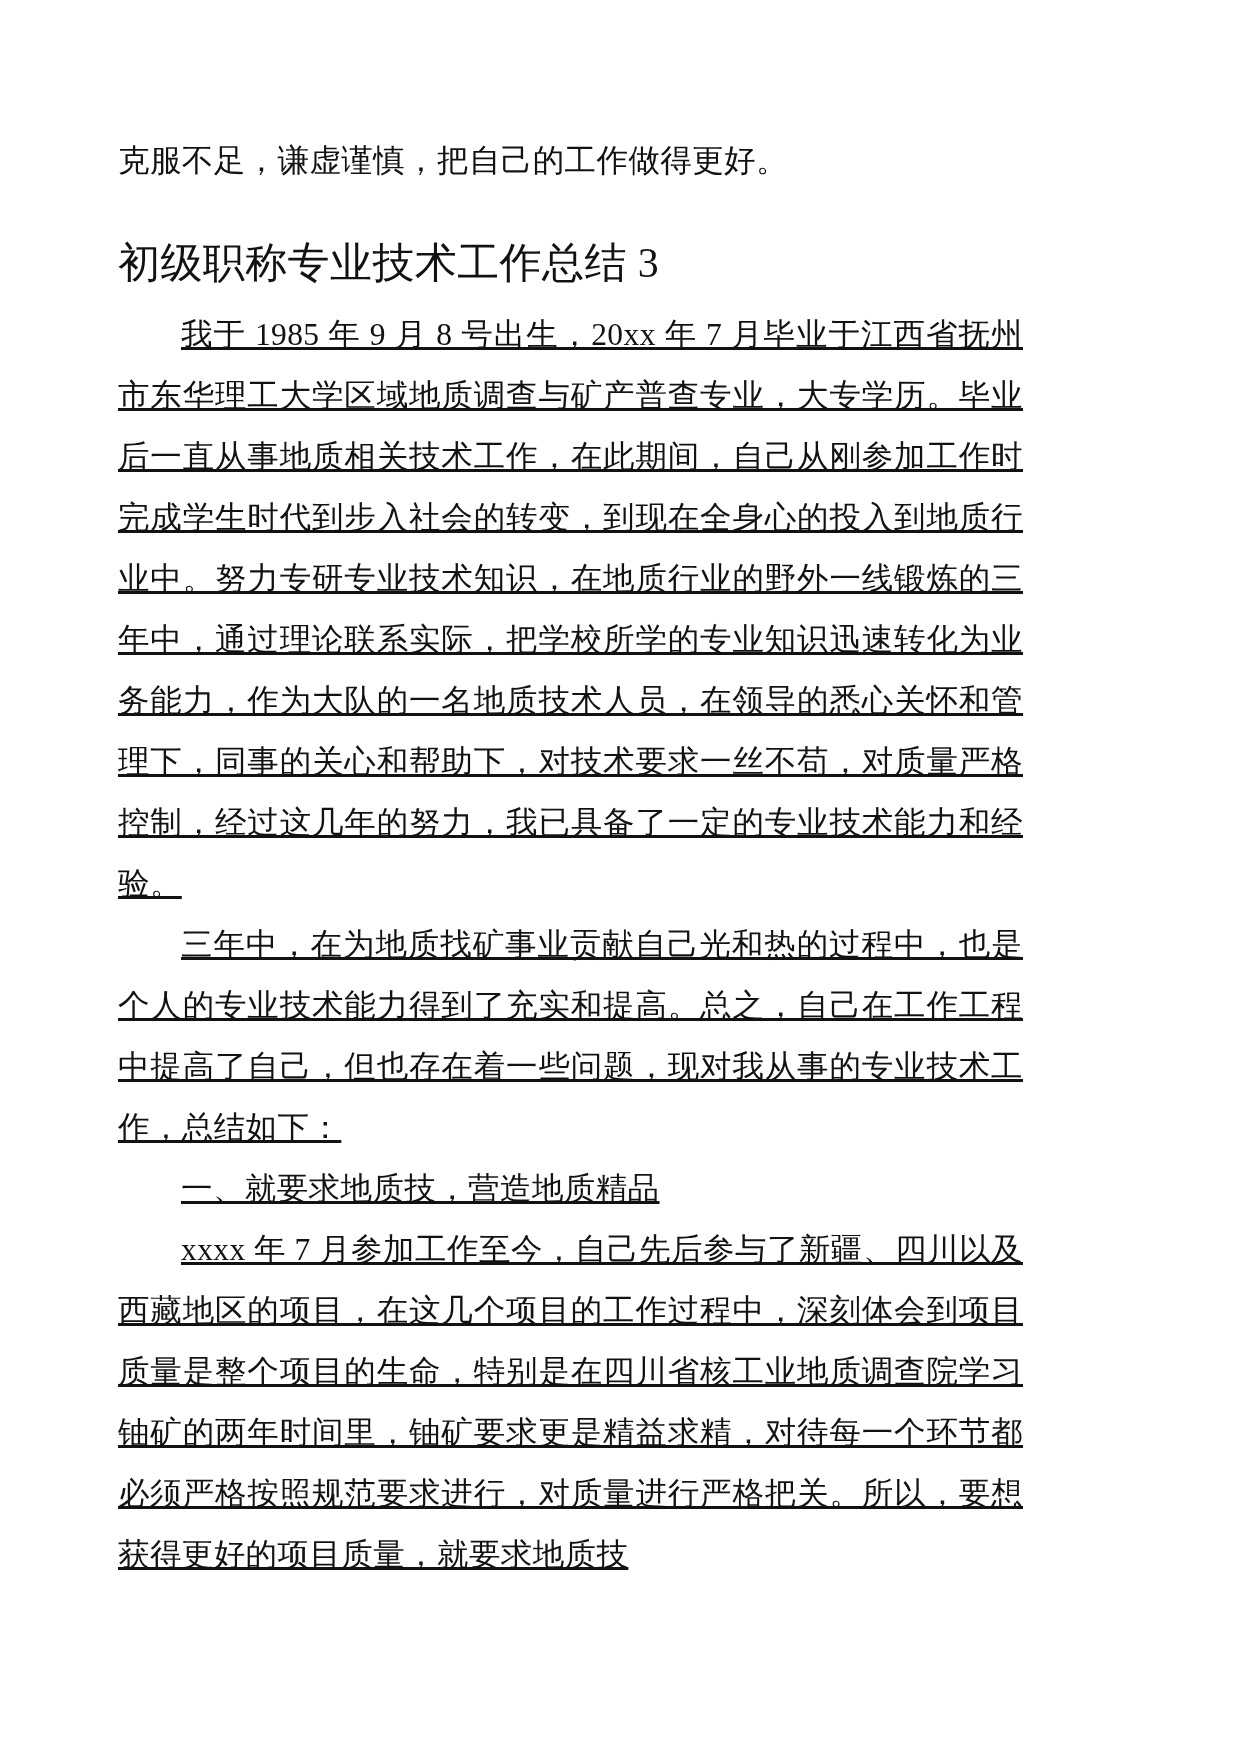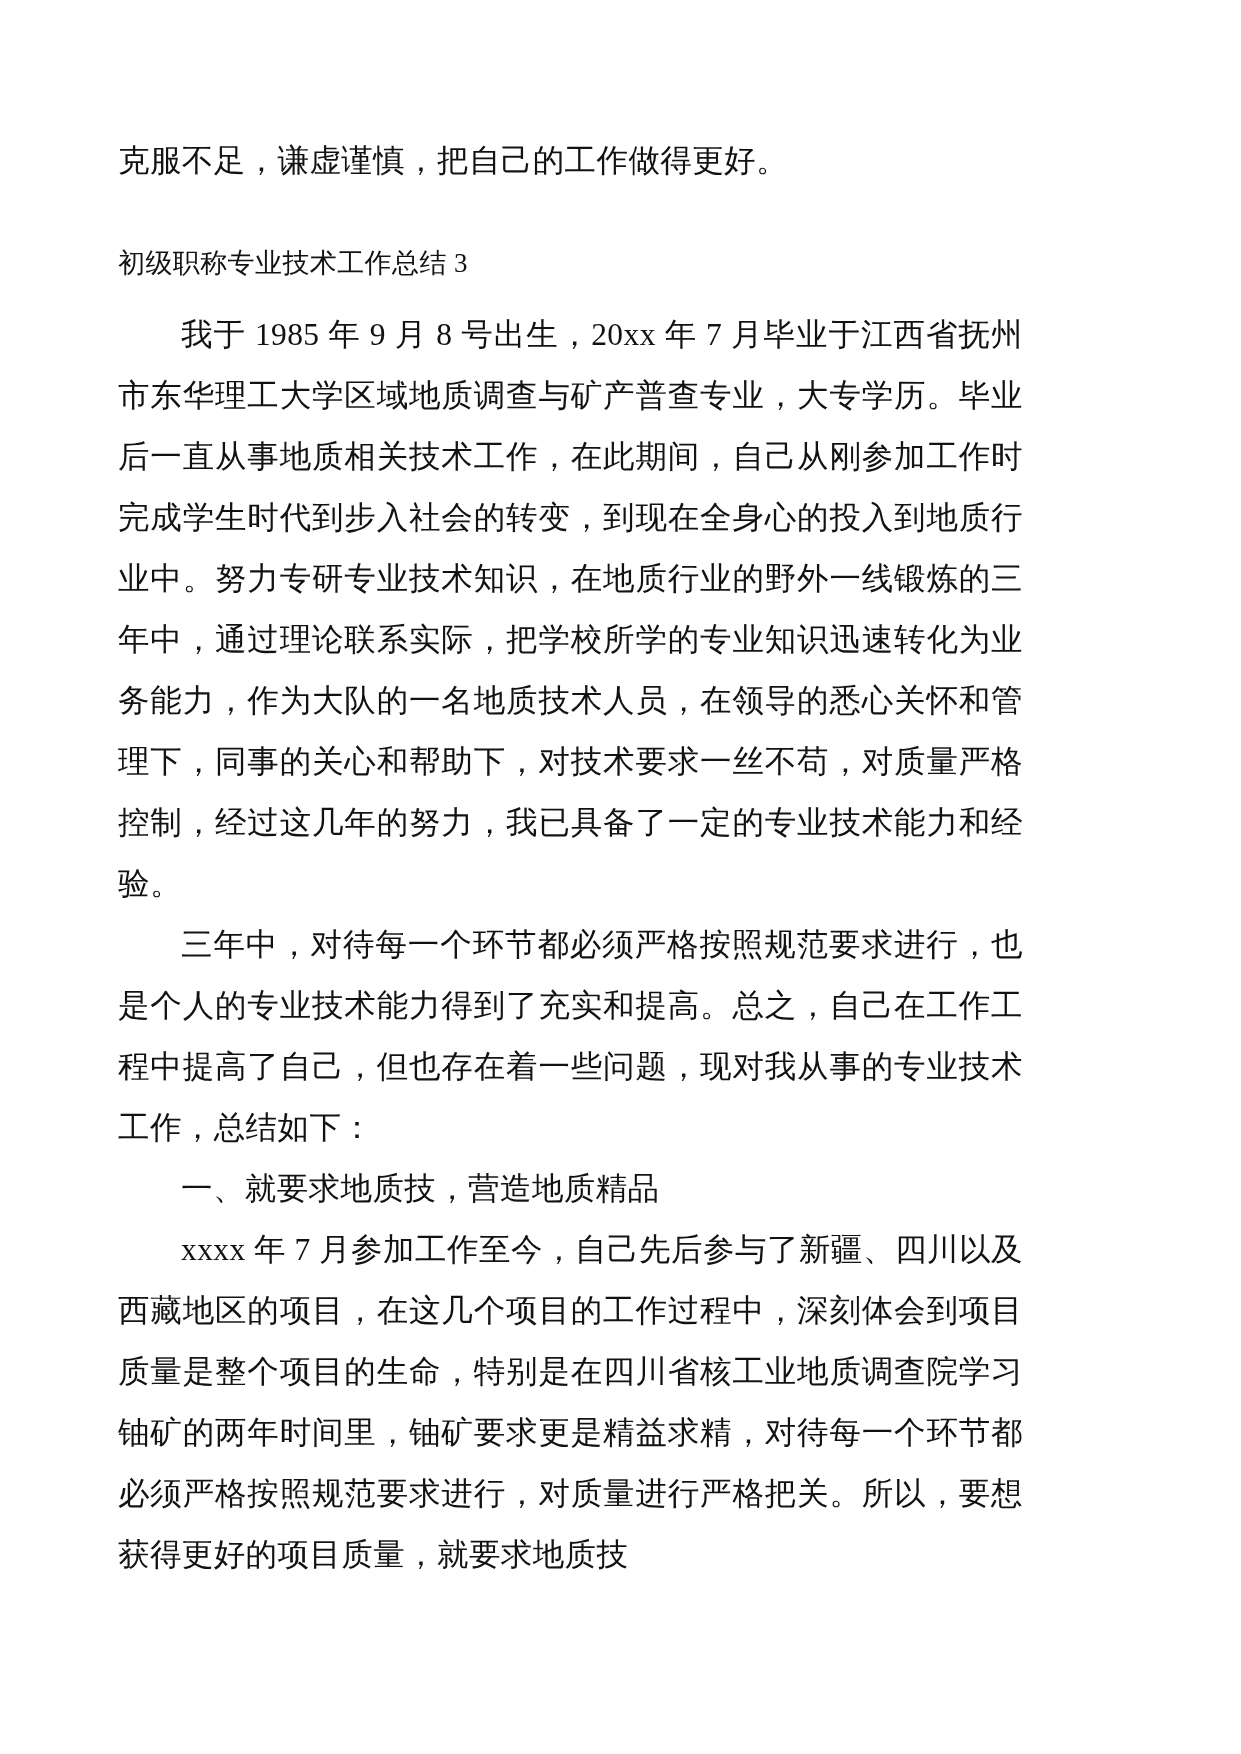--- a/index.html
+++ b/index.html
@@ -28,23 +28,24 @@
     font-size: 31.5px;
     line-height: 61px;
     text-align: justify;
     text-justify: inter-ideograph;
     letter-spacing: 0.4px;
     margin: 0;
     color: #121212;
   }
   .indent {
     text-indent: 63px;
+    text-decoration: underline;
   }
   .heading {
-    font-size: 27px;
+    font-size: 42px;
     line-height: 61px;
     margin: 0;
     font-weight: normal;
     color: #121212;
     letter-spacing: 0.4px;
   }
   .gap-medium { height: 42px; }
   .gap-tiny { height: 10px; }
 </style>
 </head>
@@ -56,20 +57,20 @@
     <p class="para">克服不足，谦虚谨慎，把自己的工作做得更好。</p>
 
     <div class="gap-medium"></div>
 
     <h2 class="heading">初级职称专业技术工作总结 3</h2>
 
     <div class="gap-tiny"></div>
 
     <p class="para indent">我于 1985 年 9 月 8 号出生，20xx 年 7 月毕业于江西省抚州市东华理工大学区域地质调查与矿产普查专业，大专学历。毕业后一直从事地质相关技术工作，在此期间，自己从刚参加工作时完成学生时代到步入社会的转变，到现在全身心的投入到地质行业中。努力专研专业技术知识，在地质行业的野外一线锻炼的三年中，通过理论联系实际，把学校所学的专业知识迅速转化为业务能力，作为大队的一名地质技术人员，在领导的悉心关怀和管理下，同事的关心和帮助下，对技术要求一丝不苟，对质量严格控制，经过这几年的努力，我已具备了一定的专业技术能力和经验。</p>
 
-    <p class="para indent">三年中，对待每一个环节都必须严格按照规范要求进行，也是个人的专业技术能力得到了充实和提高。总之，自己在工作工程中提高了自己，但也存在着一些问题，现对我从事的专业技术工作，总结如下：</p>
+    <p class="para indent">三年中，在为地质找矿事业贡献自己光和热的过程中，也是个人的专业技术能力得到了充实和提高。总之，自己在工作工程中提高了自己，但也存在着一些问题，现对我从事的专业技术工作，总结如下：</p>
 
     <p class="para indent">一、就要求地质技，营造地质精品</p>
 
     <p class="para indent">xxxx 年 7 月参加工作至今，自己先后参与了新疆、四川以及西藏地区的项目，在这几个项目的工作过程中，深刻体会到项目质量是整个项目的生命，特别是在四川省核工业地质调查院学习铀矿的两年时间里，铀矿要求更是精益求精，对待每一个环节都必须严格按照规范要求进行，对质量进行严格把关。所以，要想获得更好的项目质量，就要求地质技</p>
 
   </div>
 </div>
 
 </body></html>

